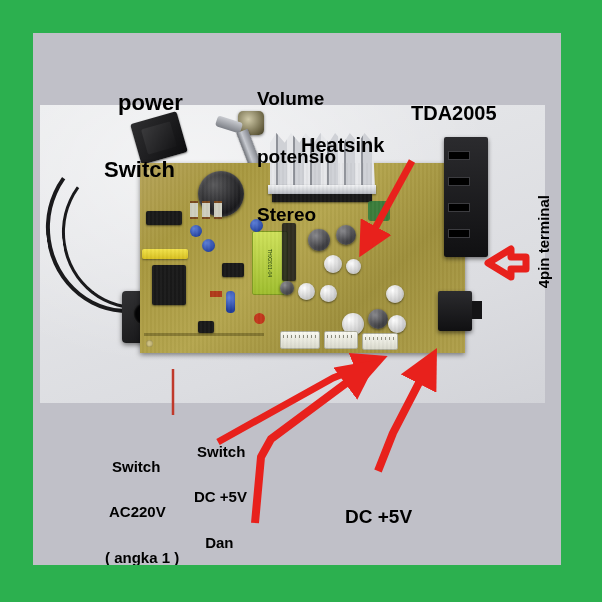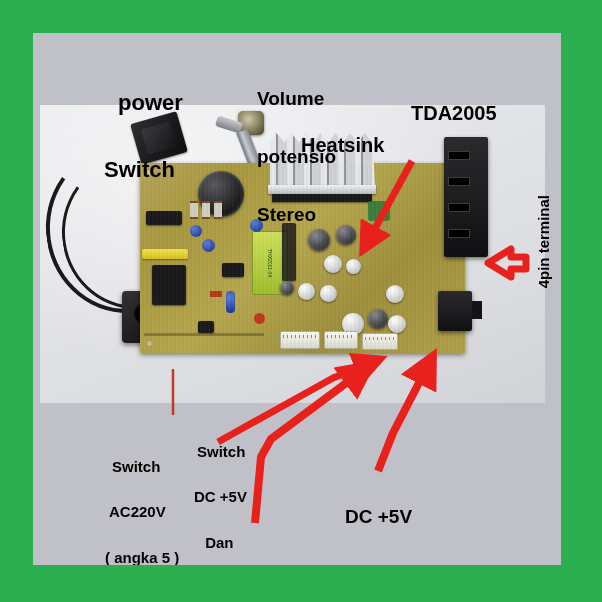--- a/index.html
+++ b/index.html
@@ -193,21 +193,21 @@
     <div class="lbl" style="left:268px;top:102px;font-size:20px;">Heatsink</div>
 
     <div class="vert" style="left:488px;top:162px;font-size:15px;">
       <span>4pin terminal</span>
       
     </div>
 
     <div class="lbl" style="left:72px;top:395px;font-size:15px;">
       <div style="margin-left:7px;">Switch</div>
       <div style="margin-left:4px;">AC220V</div>
-      <div>( angka 5 )</div>
+      <div>( angka 1 )</div>
     </div>
 
     <div class="lbl" style="left:156px;top:380px;font-size:15px;">
       <div style="margin-left:8px;">Switch</div>
       <div style="margin-left:5px;">DC +5V</div>
       <div style="margin-left:12px;"> Dan</div>
       
       
     </div>
 

